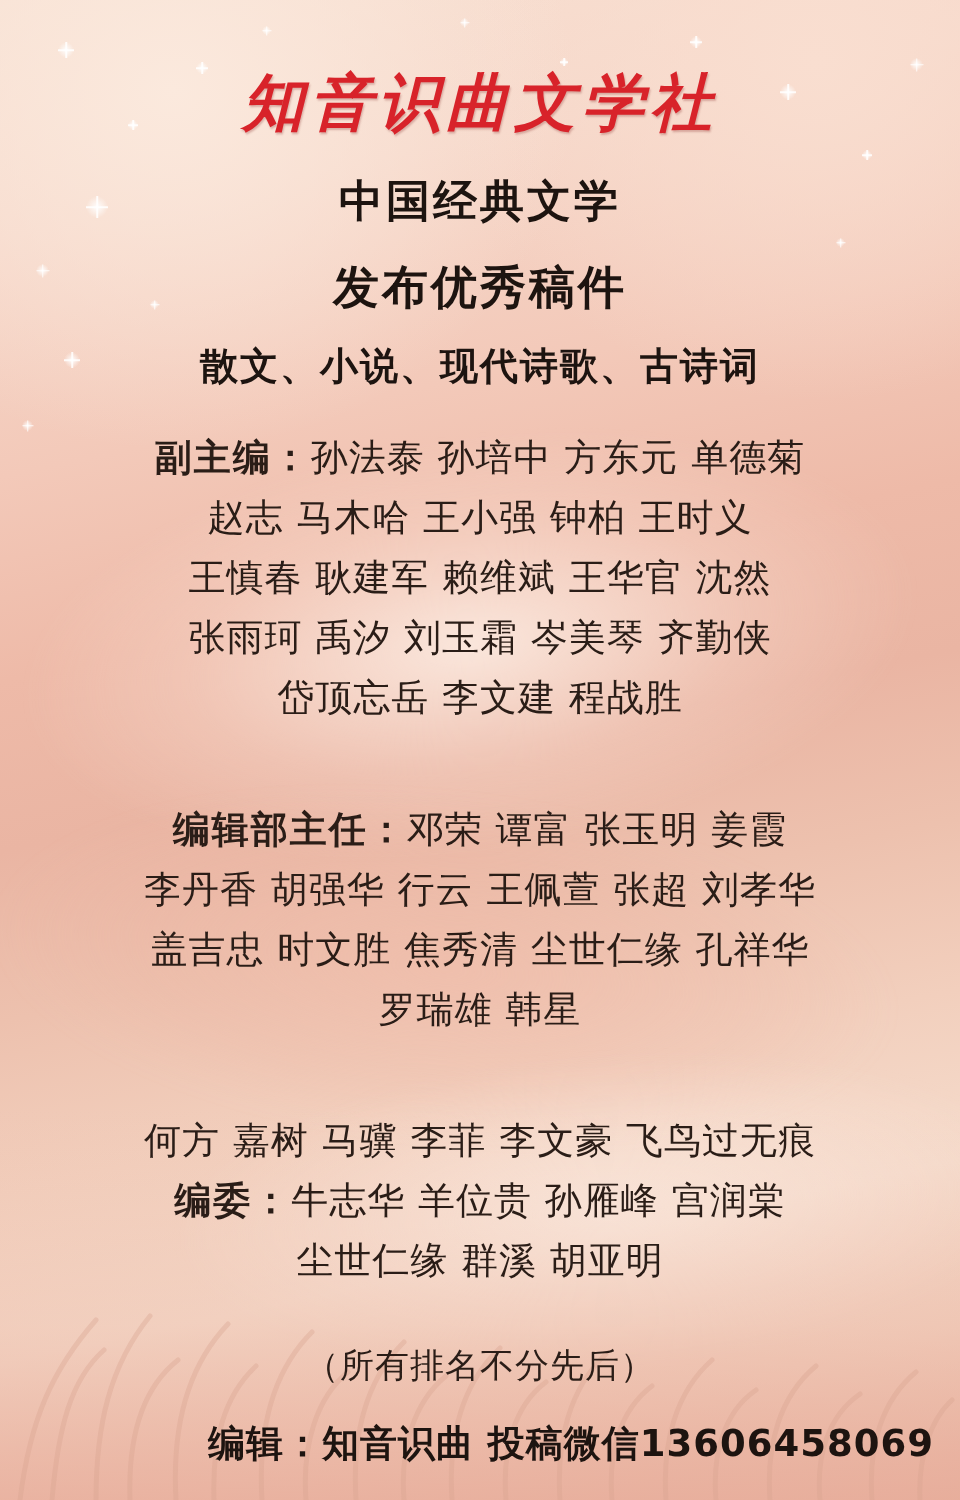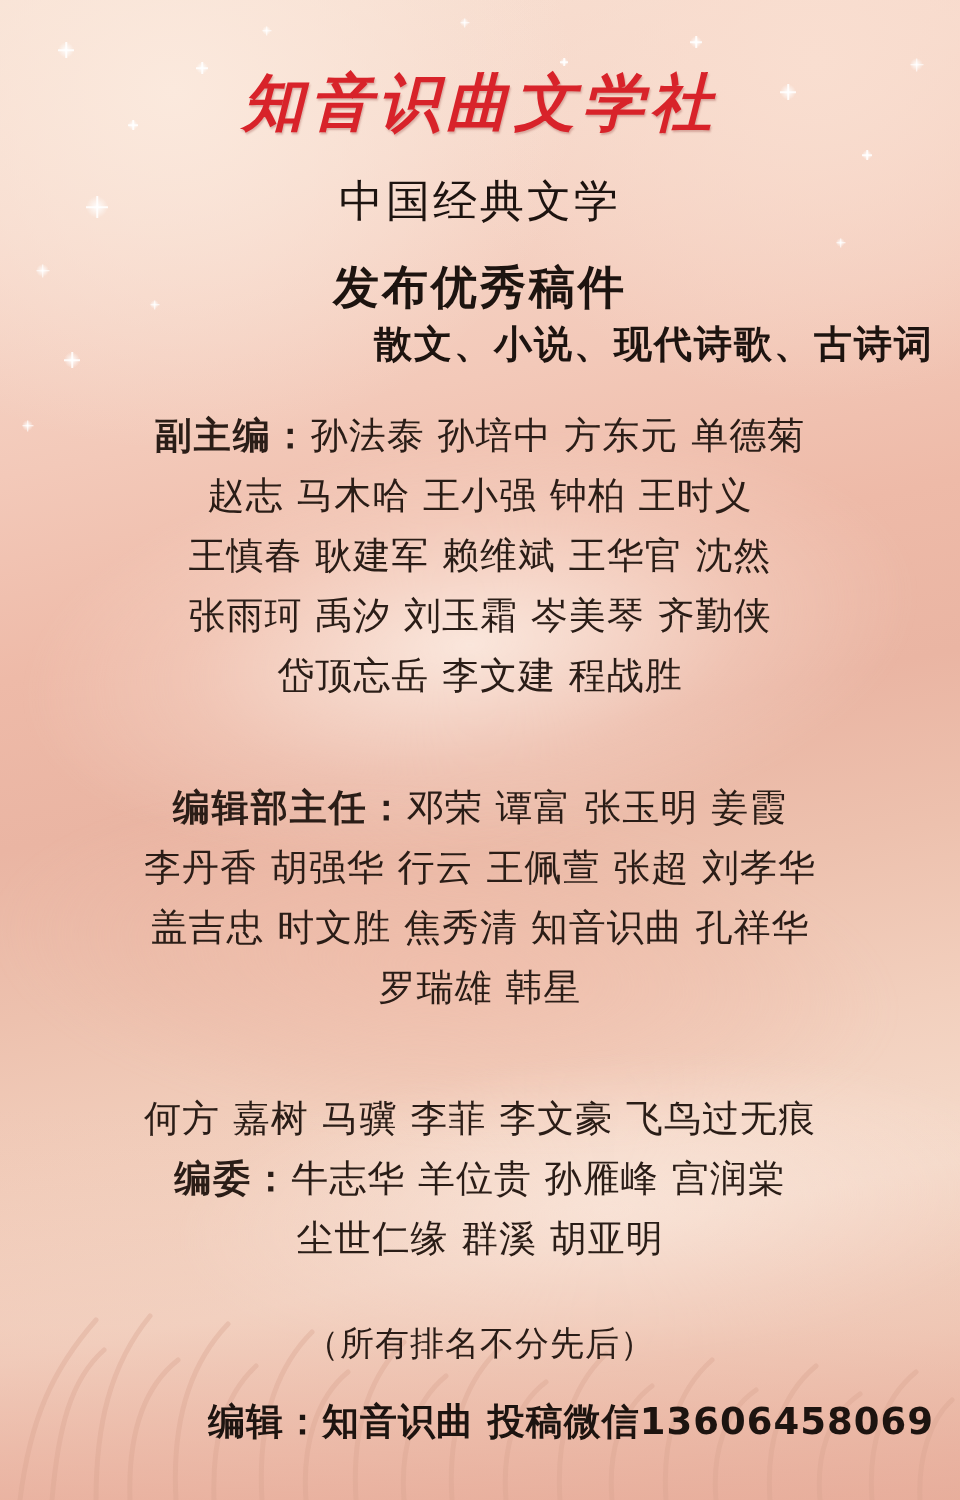--- a/index.html
+++ b/index.html
@@ -127,37 +127,37 @@
     font-style: italic;
     letter-spacing: 6px;
     color: #d8232a;
     text-shadow: 1px 2px 2px rgba(120,20,20,0.25);
     line-height: 1;
   }
 
   .title-1 {
     margin-top: 38px;
     font-size: 44px;
-    font-weight: 400;
+    font-weight: 700;
     letter-spacing: 3px;
     color: #1d1410;
   }
   .title-2 {
     margin-top: 26px;
     font-size: 46px;
     font-weight: 700;
     letter-spacing: 3px;
     color: #1d1410;
   }
   .title-3 {
+    margin-top: 22px;
     font-size: 38px;
     font-weight: 700;
     letter-spacing: 2px;
     color: #1d1410;
-    text-align: right;
   }
 
   .section { margin-top: 36px; }
   .section-line {
     font-size: 37px;
     line-height: 1.62;
     color: #2a1d17;
     font-weight: 400;
     letter-spacing: 1px;
     white-space: nowrap;
@@ -258,21 +258,21 @@
       <div class="section-line">岱顶忘岳  李文建  程战胜</div>
     </div>
 
     <div class="spacer-md"></div>
 
     <div class="section">
       <div class="section-line">
         <span class="lead">编辑部主任：</span><span>邓荣  谭富  张玉明  姜霞</span>
       </div>
       <div class="section-line">李丹香  胡强华  行云  王佩萱  张超  刘孝华</div>
-      <div class="section-line">盖吉忠  时文胜  焦秀清  知音识曲  孔祥华</div>
+      <div class="section-line">盖吉忠  时文胜  焦秀清  尘世仁缘  孔祥华</div>
       <div class="section-line">罗瑞雄  韩星</div>
     </div>
 
     <div class="spacer-md"></div>
 
     <div class="section">
       <div class="section-line">何方  嘉树  马骥  李菲  李文豪  飞鸟过无痕</div>
       <div class="section-line">
         <span class="lead">编委：</span><span>牛志华  羊位贵  孙雁峰  宫润棠</span>
       </div>

